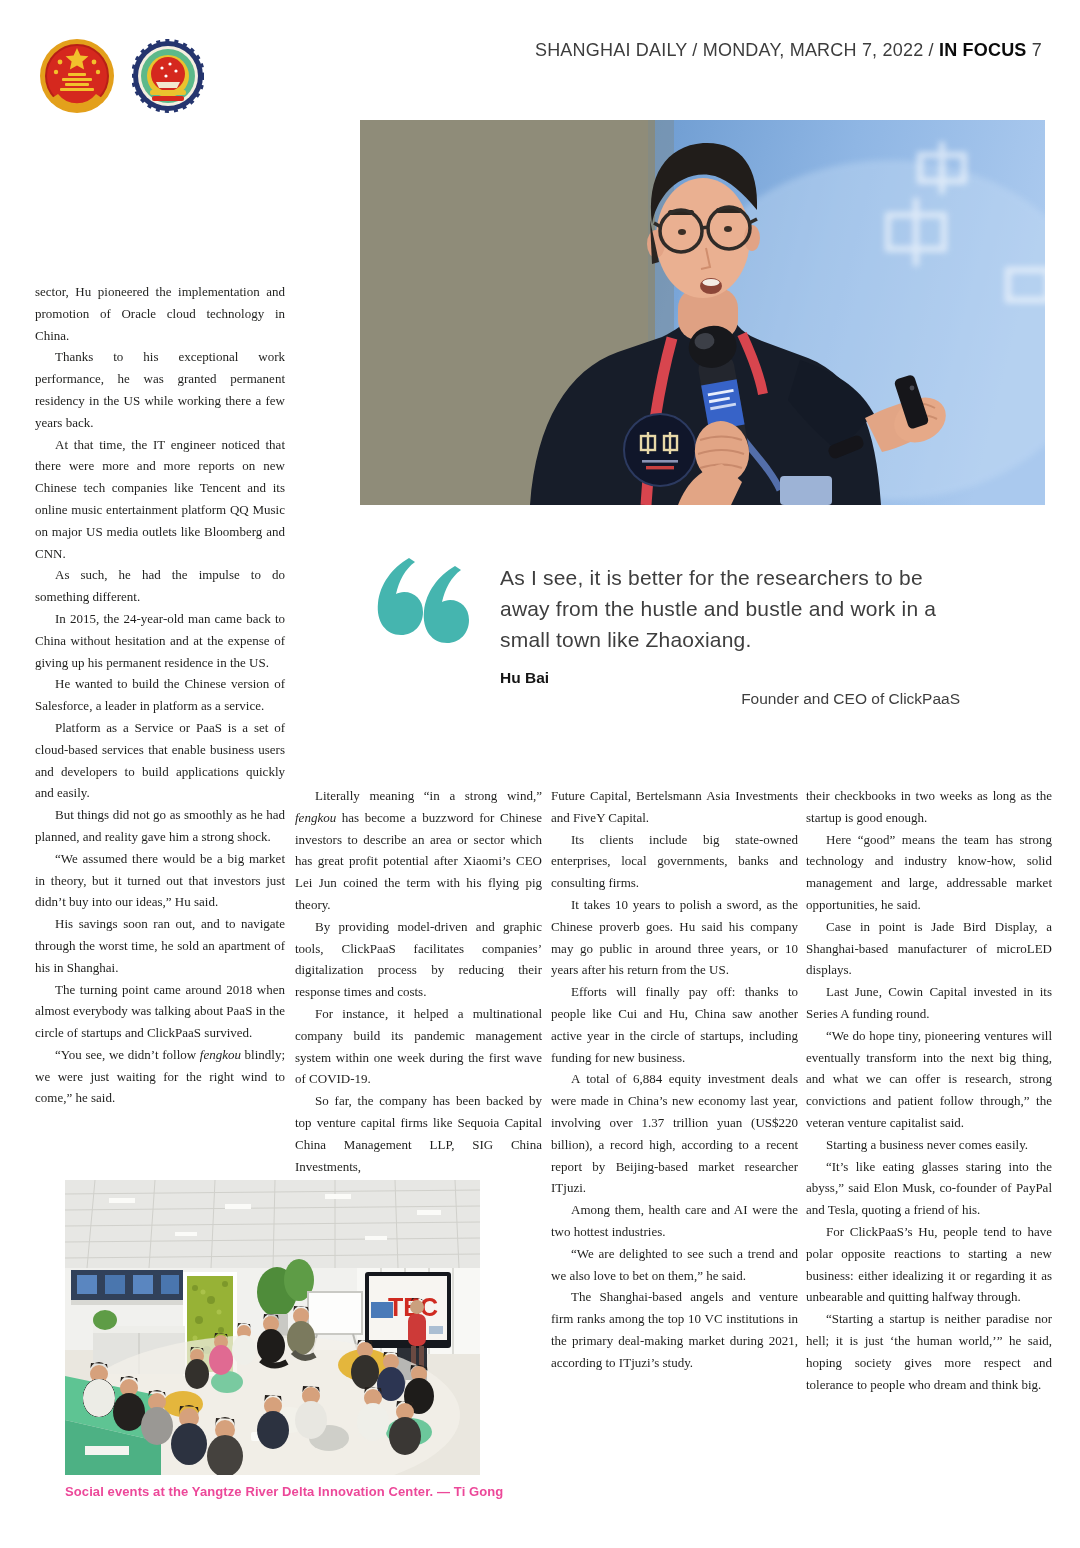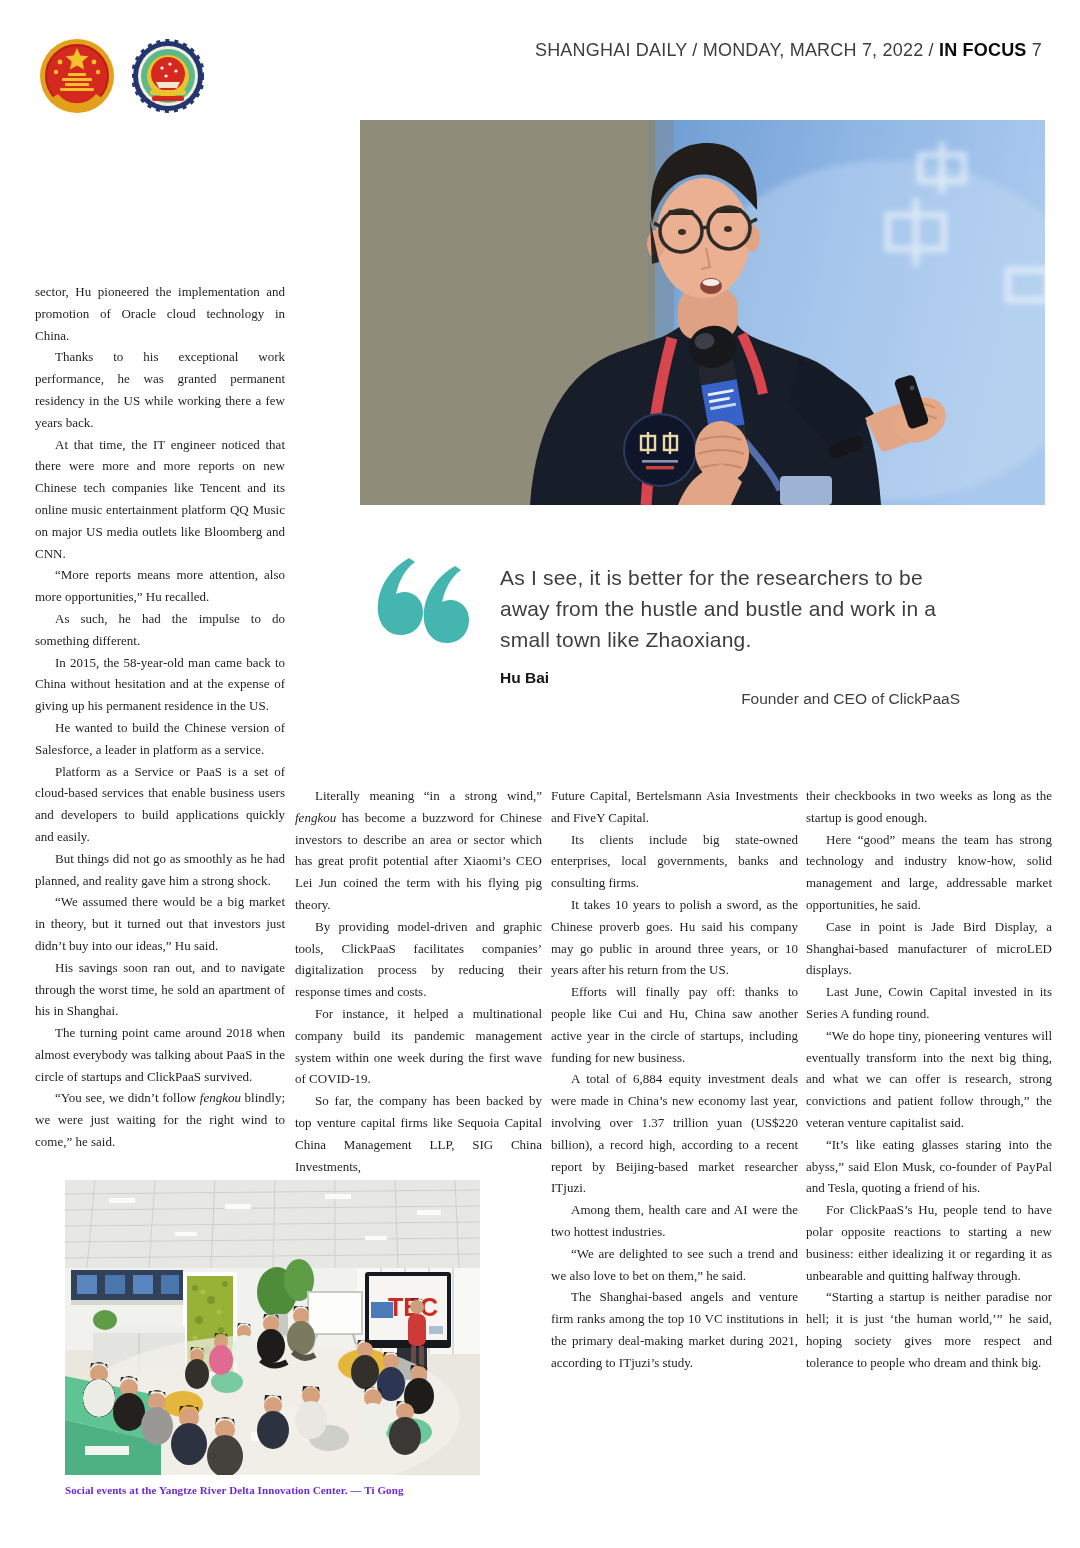--- a/index.html
+++ b/index.html
@@ -32,22 +32,22 @@
     margin-top:14px;font-family:"Liberation Sans", sans-serif;
     font-weight:bold;font-size:15.5px;color:#141414;
   }
   .quote-role{
     margin-top:3px;font-family:"Liberation Sans", sans-serif;
     font-size:15.5px;color:#3e3e3e;text-align:right;
   }
   
   .photo-caption{
     left:65px;top:1484px;width:440px;
-    font-family:Liberation Serif, serif;font-weight:bold;
-    font-size:11px;color:#6d28d9;letter-spacing:.1px;
+    font-family:Liberation Sans, sans-serif;font-weight:bold;
+    font-size:13px;color:#ec4899;letter-spacing:.1px;
   }
   .photo-frame{display:block;}
 </style>
 </head>
 <body>
 
 <div class="abs" style="left:38px;top:36px;">
   <svg class="photo-frame" style="display:inline-block;vertical-align:top;" width="78" height="80" viewBox="0 0 78 80">
     <circle cx="39" cy="40" r="37" fill="#e3a01b"></circle>
     <circle cx="39" cy="40" r="31" fill="#d5281e"></circle>
@@ -187,23 +187,22 @@
 <div class="abs quote-wrap">
   <div class="quote-text">As I see, it is better for the researchers to be away from the hustle and bustle and work in a small town like Zhaoxiang.</div>
   <div class="quote-author">Hu Bai</div>
   <div class="quote-role">Founder and CEO of ClickPaaS</div>
 </div>
 
 <div class="abs bodycol" style="left:35px;top:281px;width:250px;">
     <p class="flush">sector, Hu pioneered the implementation and promotion of Oracle cloud technology in China.</p>
     <p>Thanks to his exceptional work performance, he was granted permanent residency in the US while working there a few years back.</p>
     <p>At that time, the IT engineer noticed that there were more and more reports on new Chinese tech companies like Tencent and its online music entertainment platform QQ Music on major US media outlets like Bloomberg and CNN.</p>
-    <p>“More reports means more attention, also more opportunities,” Hu recalled.</p>
     <p>As such, he had the impulse to do something different.</p>
-    <p>In 2015, the 58-year-old man came back to China without hesitation and at the expense of giving up his permanent residence in the US.</p>
+    <p>In 2015, the 24-year-old man came back to China without hesitation and at the expense of giving up his permanent residence in the US.</p>
     <p>He wanted to build the Chinese version of Salesforce, a leader in platform as a service.</p>
     <p>Platform as a Service or PaaS is a set of cloud-based services that enable business users and developers to build applications quickly and easily.</p>
     <p>But things did not go as smoothly as he had planned, and reality gave him a strong shock.</p>
     <p>“We assumed there would be a big market in theory, but it turned out that investors just didn’t buy into our ideas,” Hu said.</p>
     <p>His savings soon ran out, and to navigate through the worst time, he sold an apartment of his in Shanghai.</p>
     <p>The turning point came around 2018 when almost everybody was talking about PaaS in the circle of startups and ClickPaaS survived.</p>
     <p>“You see, we didn’t follow <em>fengkou</em> blindly; we were just waiting for the right wind to come,” he said.</p>
   </div>
 <div class="abs bodycol" style="left:295px;top:785px;width:247px;">
     <p>Literally meaning “in a strong wind,” <em>fengkou</em> has become a buzzword for Chinese investors to describe an area or sector which has great profit potential after Xiaomi’s CEO Lei Jun coined the term with his flying pig theory.</p>
@@ -220,20 +219,21 @@
     <p>Among them, health care and AI were the two hottest industries.</p>
     <p>“We are delighted to see such a trend and we also love to bet on them,” he said.</p>
     <p>The Shanghai-based angels and venture firm ranks among the top 10 VC institutions in the primary deal-making market during 2021, according to ITjuzi’s study.</p>
   </div>
 <div class="abs bodycol" style="left:806px;top:785px;width:246px;">
     <p class="flush">their checkbooks in two weeks as long as the startup is good enough.</p>
     <p>Here “good” means the team has strong technology and industry know-how, solid management and large, addressable market opportunities, he said.</p>
     <p>Case in point is Jade Bird Display, a Shanghai-based manufacturer of microLED displays.</p>
     <p>Last June, Cowin Capital invested in its Series A funding round.</p>
     <p>“We do hope tiny, pioneering ventures will eventually transform into the next big thing, and what we can offer is research, strong convictions and patient follow through,” the veteran venture capitalist said.</p>
+    <p>Starting a business never comes easily.</p>
     <p>“It’s like eating glasses staring into the abyss,” said Elon Musk, co-founder of PayPal and Tesla, quoting a friend of his.</p>
     <p>For ClickPaaS’s Hu, people tend to have polar opposite reactions to starting a new business: either idealizing it or regarding it as unbearable and quitting halfway through.</p>
     <p>“Starting a startup is neither paradise nor hell; it is just ‘the human world,’” he said, hoping society gives more respect and tolerance to people who dream and think big.</p>
   </div>
 
 <div class="abs" style="left:65px;top:1180px;width:415px;height:295px;">
   <svg class="photo-frame" width="415" height="295" viewBox="0 0 415 295">
     <rect width="415" height="295" fill="#eae7df"></rect>
 
     <rect width="415" height="88" fill="#e7e7e4"></rect>

